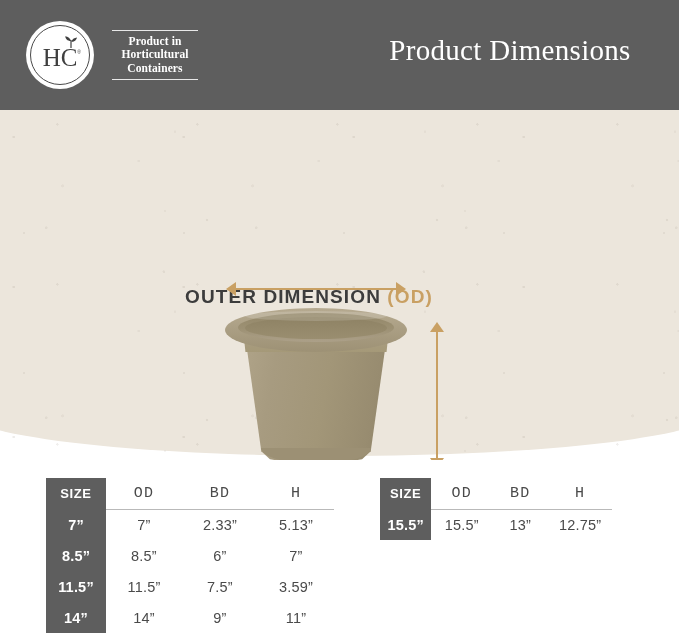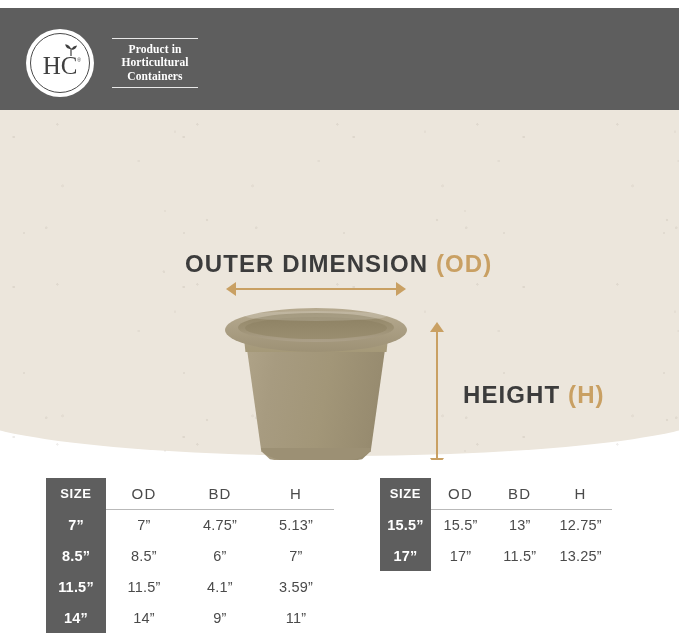--- a/index.html
+++ b/index.html
@@ -7,21 +7,20 @@
   body{
     width:679px; height:636px; position:relative; overflow:hidden;
     font-family:"Liberation Sans", sans-serif;
     -webkit-font-smoothing:antialiased;
   }
 
   
   .header{
     position:absolute; left:0; top:0; width:679px; height:110px;
     background:#5e5e5e;
-    margin-top:8px;
   }
   .brand{
     position:absolute; left:26px; top:21px;
     display:flex; align-items:center; gap:0px;
   }
   .logo-mark{
     width:68px; height:68px; border-radius:50%;
     background:#ffffff; position:relative; flex:0 0 auto;
   }
   .logo-ring{
@@ -91,21 +90,21 @@
       170px 150px, 210px 190px, 140px 160px, 260px 210px, 180px 170px,
       230px 200px, 160px 140px, 300px 240px, 190px 230px, 250px 180px;
     pointer-events:none;
   }
 
   
   .dim-label{
     position:absolute; white-space:nowrap;
     font-family:"Liberation Sans", sans-serif;
     font-weight:bold; letter-spacing:1.1px;
-    color:#3c3c3c; font-size:24px;
+    color:#3c3c3c; font-size:19px;margin-top:36px;
   }
   .dim-label .abbr{ color:#c9a063; }
   #lbl-od{ left:185px; top:140px; }
   #lbl-h { left:463px; top:271px; }
 
   
   .arrow-h{ position:absolute; height:14px; }
   .arrow-h .shaft{
     position:absolute; left:6px; right:6px; top:6px; height:2px;
     background:#c9a063;
@@ -189,20 +188,21 @@
   .col-v{ width:76px; }
 
   .th-size{
     background:#5e5e5e; color:#ffffff;
     font-size:13px; font-weight:bold; letter-spacing:.6px;
   }
   .th-v{
     background:#ffffff; color:#4a4a4a;
     font-size:15px; font-weight:normal; letter-spacing:1.2px;
     border-bottom:1.5px solid #b9b9b9;
+    font-family:Liberation Mono, monospace;
   }
   .td-size{
     background:#5e5e5e; color:#ffffff;
     font-size:14.5px; font-weight:bold; letter-spacing:.2px;
   }
   .td-v{
     background:#ffffff; color:#4a4a4a;
     font-size:14.5px; letter-spacing:.2px;
   }
 </style>
@@ -227,20 +227,21 @@
       <div class="tagline-rule"></div>
       <div class="tagline">
         <span>Product in</span><br>
         <span>Horticultural</span><br>
         <span>Containers</span>
       </div>
       <div class="tagline-rule"></div>
     </div>
   </div>
 
+  <div class="page-title">Product Dimensions</div>
 </div>
 
 <div class="hero">
   <div class="hero-bg"></div>
   <div class="hero-speckle"></div>
 
   <div class="dim-label" id="lbl-od"><span>OUTER DIMENSION </span><span class="abbr">(OD)</span></div>
 
   <div class="arrow-h" id="arr-od">
     <div class="head l"></div>
@@ -258,53 +259,52 @@
     <div class="pot-rim-mouth"></div>
     <div class="pot-rim-highlight"></div>
   </div>
 
   <div class="arrow-v" id="arr-h">
     <div class="head t"></div>
     <div class="shaft"></div>
     <div class="head b"></div>
   </div>
 
-  <div class="dim-label" id="lbl-h"><span>HEIGHT </span><span class="abbr">(H)</span></div>
 
 </div>
 
 <div class="tables">
 
   <div class="dim-table" id="table-left">
     <table>
       <thead>
         <tr>
           <th class="th-size col-size">SIZE</th>
           <th class="th-v col-v">OD</th>
           <th class="th-v col-v">BD</th>
           <th class="th-v col-v">H</th>
         </tr>
       </thead>
       <tbody>
         <tr>
           <td class="td-size">7”</td>
           <td class="td-v">7”</td>
-          <td class="td-v">4.75”</td>
+          <td class="td-v">2.33”</td>
           <td class="td-v">5.13”</td>
         </tr>
         <tr>
           <td class="td-size">8.5”</td>
           <td class="td-v">8.5”</td>
           <td class="td-v">6”</td>
           <td class="td-v">7”</td>
         </tr>
         <tr>
           <td class="td-size">11.5”</td>
           <td class="td-v">11.5”</td>
-          <td class="td-v">4.1”</td>
+          <td class="td-v">7.5”</td>
           <td class="td-v">3.59”</td>
         </tr>
         <tr>
           <td class="td-size">14”</td>
           <td class="td-v">14”</td>
           <td class="td-v">9”</td>
           <td class="td-v">11”</td>
         </tr>
       </tbody>
     </table>
@@ -320,22 +320,16 @@
           <th class="th-v col-v">H</th>
         </tr>
       </thead>
       <tbody>
         <tr>
           <td class="td-size">15.5”</td>
           <td class="td-v">15.5”</td>
           <td class="td-v">13”</td>
           <td class="td-v">12.75”</td>
         </tr>
-        <tr>
-          <td class="td-size">17”</td>
-          <td class="td-v">17”</td>
-          <td class="td-v">11.5”</td>
-          <td class="td-v">13.25”</td>
-        </tr>
       </tbody>
     </table>
   </div>
 </div>
 
 </body></html>

